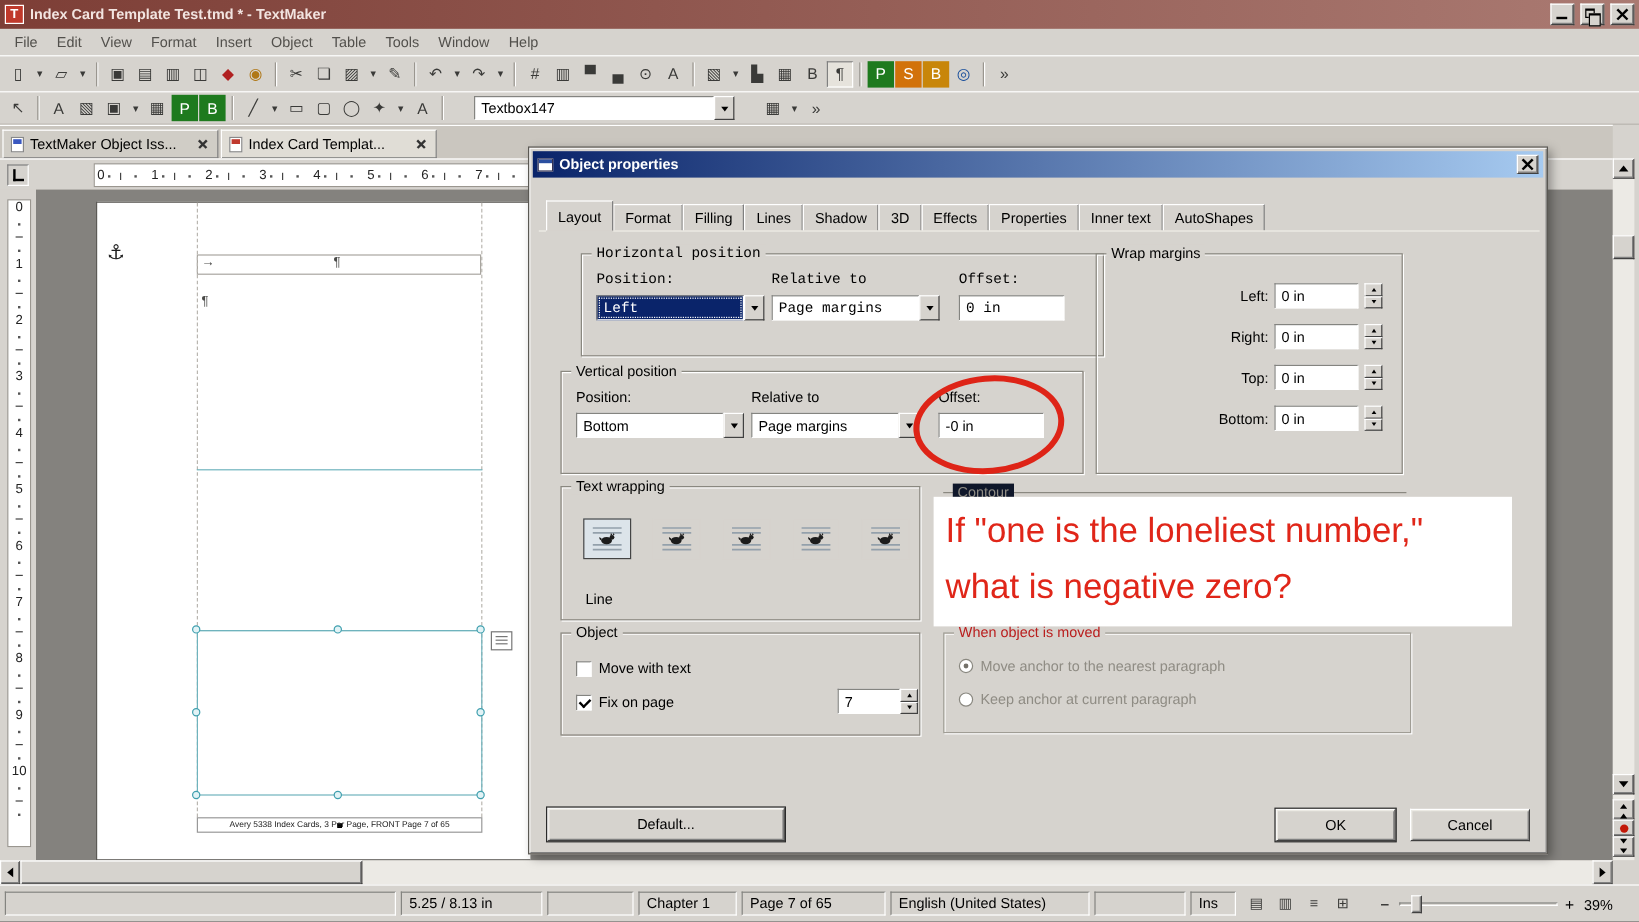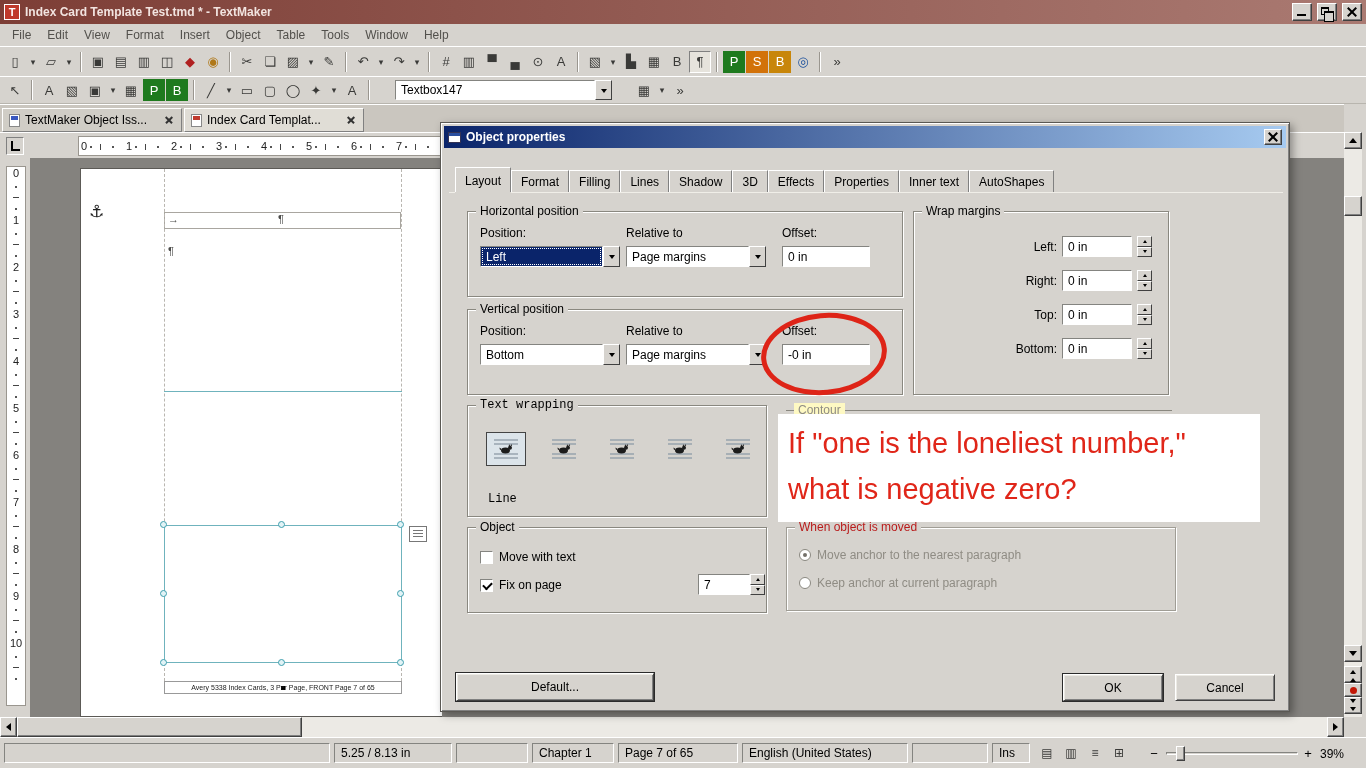--- a/index.html
+++ b/index.html
@@ -126,21 +126,21 @@
   .cb-box{width:13px;height:13px;background:#fff;border:1px solid;border-color:#848480 #fff #fff #848480;position:relative;flex:none;}
   .cb-box.checked::after{content:"";position:absolute;left:2px;top:2px;width:7px;height:4px;
     border-left:2px solid #000;border-bottom:2px solid #000;transform:rotate(-45deg);}
   .rd{width:12px;height:12px;border-radius:50%;background:#fff;border:1px solid #8a8880;position:relative;flex:none;}
   .rd.on::after{content:"";position:absolute;left:3px;top:3px;width:4px;height:4px;border-radius:50%;background:#74716a;}
   .group.disabled .radio{color:#8f8c84;}
   .btn{position:absolute;background:#d6d3ce;border:1px solid;border-color:#fff #404040 #404040 #fff;
     box-shadow:inset 1px 1px 0 #eceae4,inset -1px -1px 0 #808080;display:flex;align-items:center;justify-content:center;font-family:inherit;font-size:12px;}
   .btn.heavy{outline:1px solid #2a2a2a;}
   .contour-line{position:absolute;left:345px;top:287px;width:386px;border-top:1px solid #8a8880;z-index:4;}
-  .contour-label{position:absolute;left:353px;top:280px;background:#fef9c3;padding:0 4px;color:#8f8c84;z-index:4;}
+  .contour-label{position:absolute;left:353px;top:280px;background:#0f172a;padding:0 4px;color:#8f8c84;z-index:4;}
   .annotation{position:absolute;left:337px;top:291px;width:482px;height:108px;background:#fff;z-index:5;
     padding:6px 10px 0;color:#e02619;font-size:29px;line-height:46px;white-space:nowrap;}
   .red-ellipse{position:absolute;left:320px;top:190px;width:126px;height:82px;border:5px solid #de2417;
     border-radius:50%;transform:rotate(-5deg);z-index:6;}
 
   
   .vscroll{position:absolute;left:1344px;top:132px;width:18px;height:585px;background:#eceae5;}
   .sc-btn{position:absolute;left:0;width:18px;background:#d6d3ce;border:1px solid;border-color:#fff #404040 #404040 #fff;
     box-shadow:inset -1px -1px 0 #808080;display:flex;align-items:center;justify-content:center;flex-direction:column;}
   .st{width:0;height:0;border:4px solid transparent;}
@@ -506,21 +506,21 @@
         <span class="dlg-tab">Lines</span>
         <span class="dlg-tab">Shadow</span>
         <span class="dlg-tab">3D</span>
         <span class="dlg-tab">Effects</span>
         <span class="dlg-tab">Properties</span>
         <span class="dlg-tab">Inner text</span>
         <span class="dlg-tab">AutoShapes</span>
       </div>
     <div class="dlg-baseline"></div>
 
-    <div class="group" style="left:26px;top:88px;width:436px;height:86px;">
+    <div class="group" style="left:43px;top:88px;width:436px;height:86px;font-family:Liberation Mono, monospace;">
       <span class="group-title">Horizontal position</span>
       <span class="lbl" style="left:12px;top:14px;">Position:</span>
       <span class="lbl" style="left:158px;top:14px;">Relative to</span>
       <span class="lbl" style="left:314px;top:14px;">Offset:</span>
       <span class="combo2" style="left:12px;top:34px;width:140px;">
         <span class="val hl">Left</span>
         <span class="dd-btn" style="height:auto;">
             <span class="tri-down"></span>
           </span>
       </span>
@@ -604,21 +604,21 @@
                 <span class="t up"></span>
               </span>
               <span class="sb">
                 <span class="t dn"></span>
               </span>
             </span>
           </div>
         </div>
     </div>
 
-    <div class="group" style="left:26px;top:282px;width:300px;height:112px;font-family:Liberation Mono, monospace;">
+    <div class="group" style="left:26px;top:282px;width:300px;height:112px;">
       <span class="group-title">Text wrapping</span>
       <div class="wrap-row">
 
           <button class="wrap-btn selected">
             <svg width="26" height="22" viewBox="0 0 26 22">
               <g stroke="#93a0ab" stroke-width="1.4">
                 <line x1="1" y1="2" x2="25" y2="2"></line>
                 <line x1="1" y1="6" x2="25" y2="6"></line>
                 <line x1="1" y1="16" x2="25" y2="16"></line>
                 <line x1="1" y1="20" x2="25" y2="20"></line>

